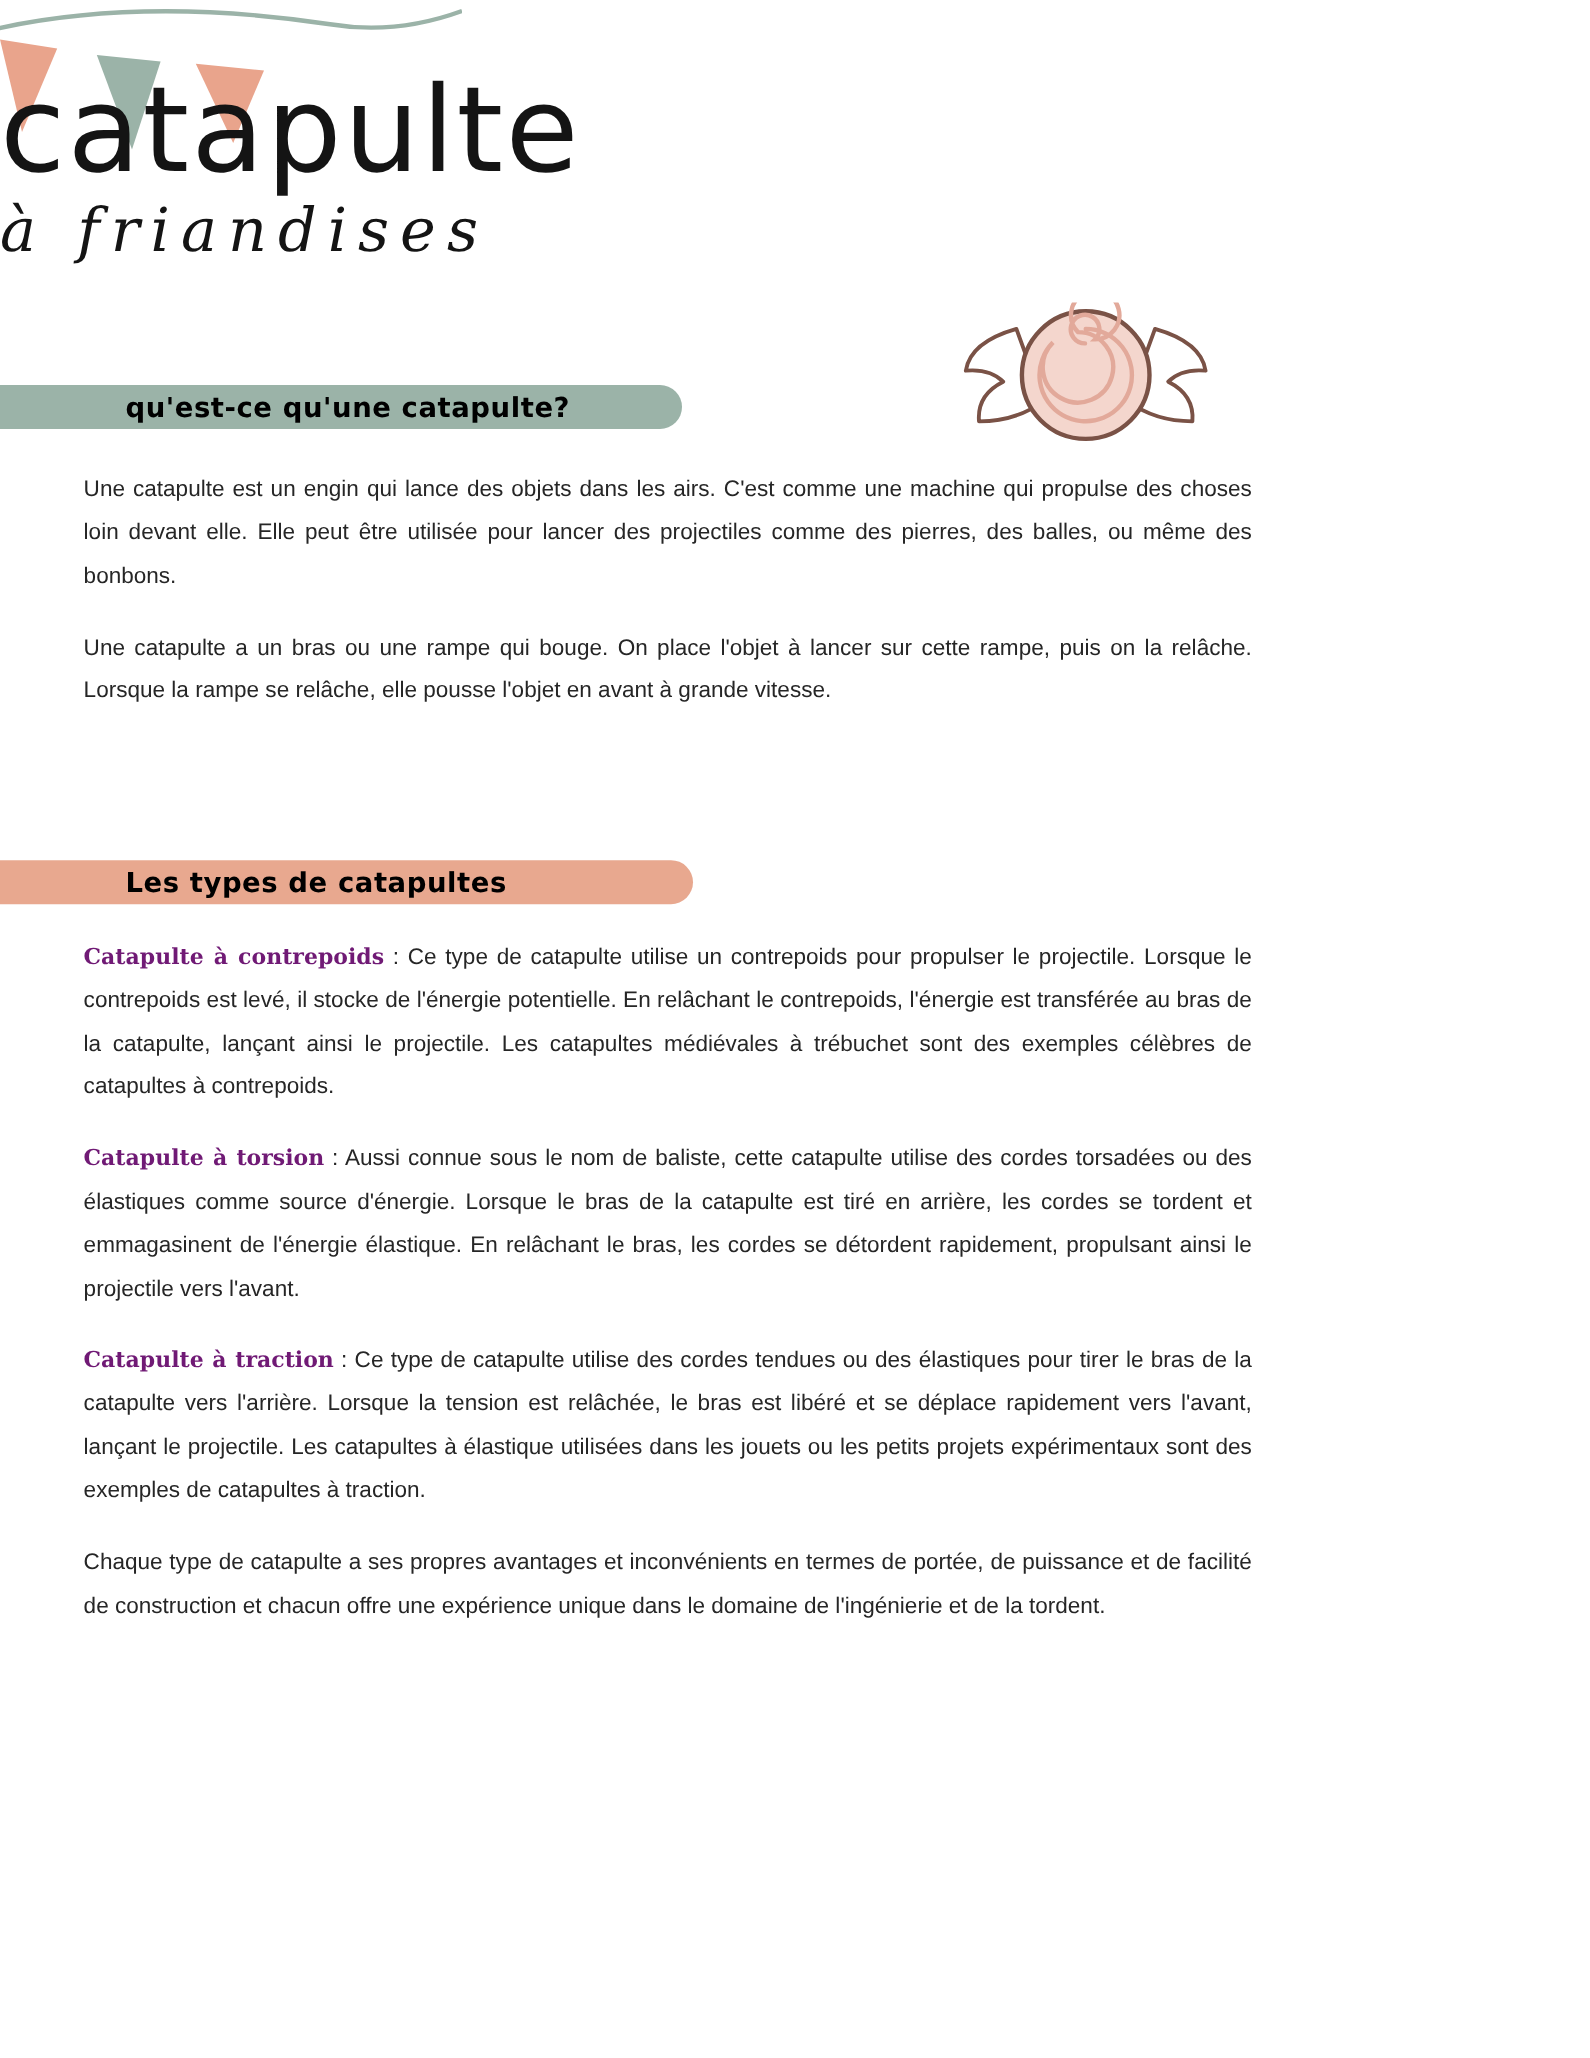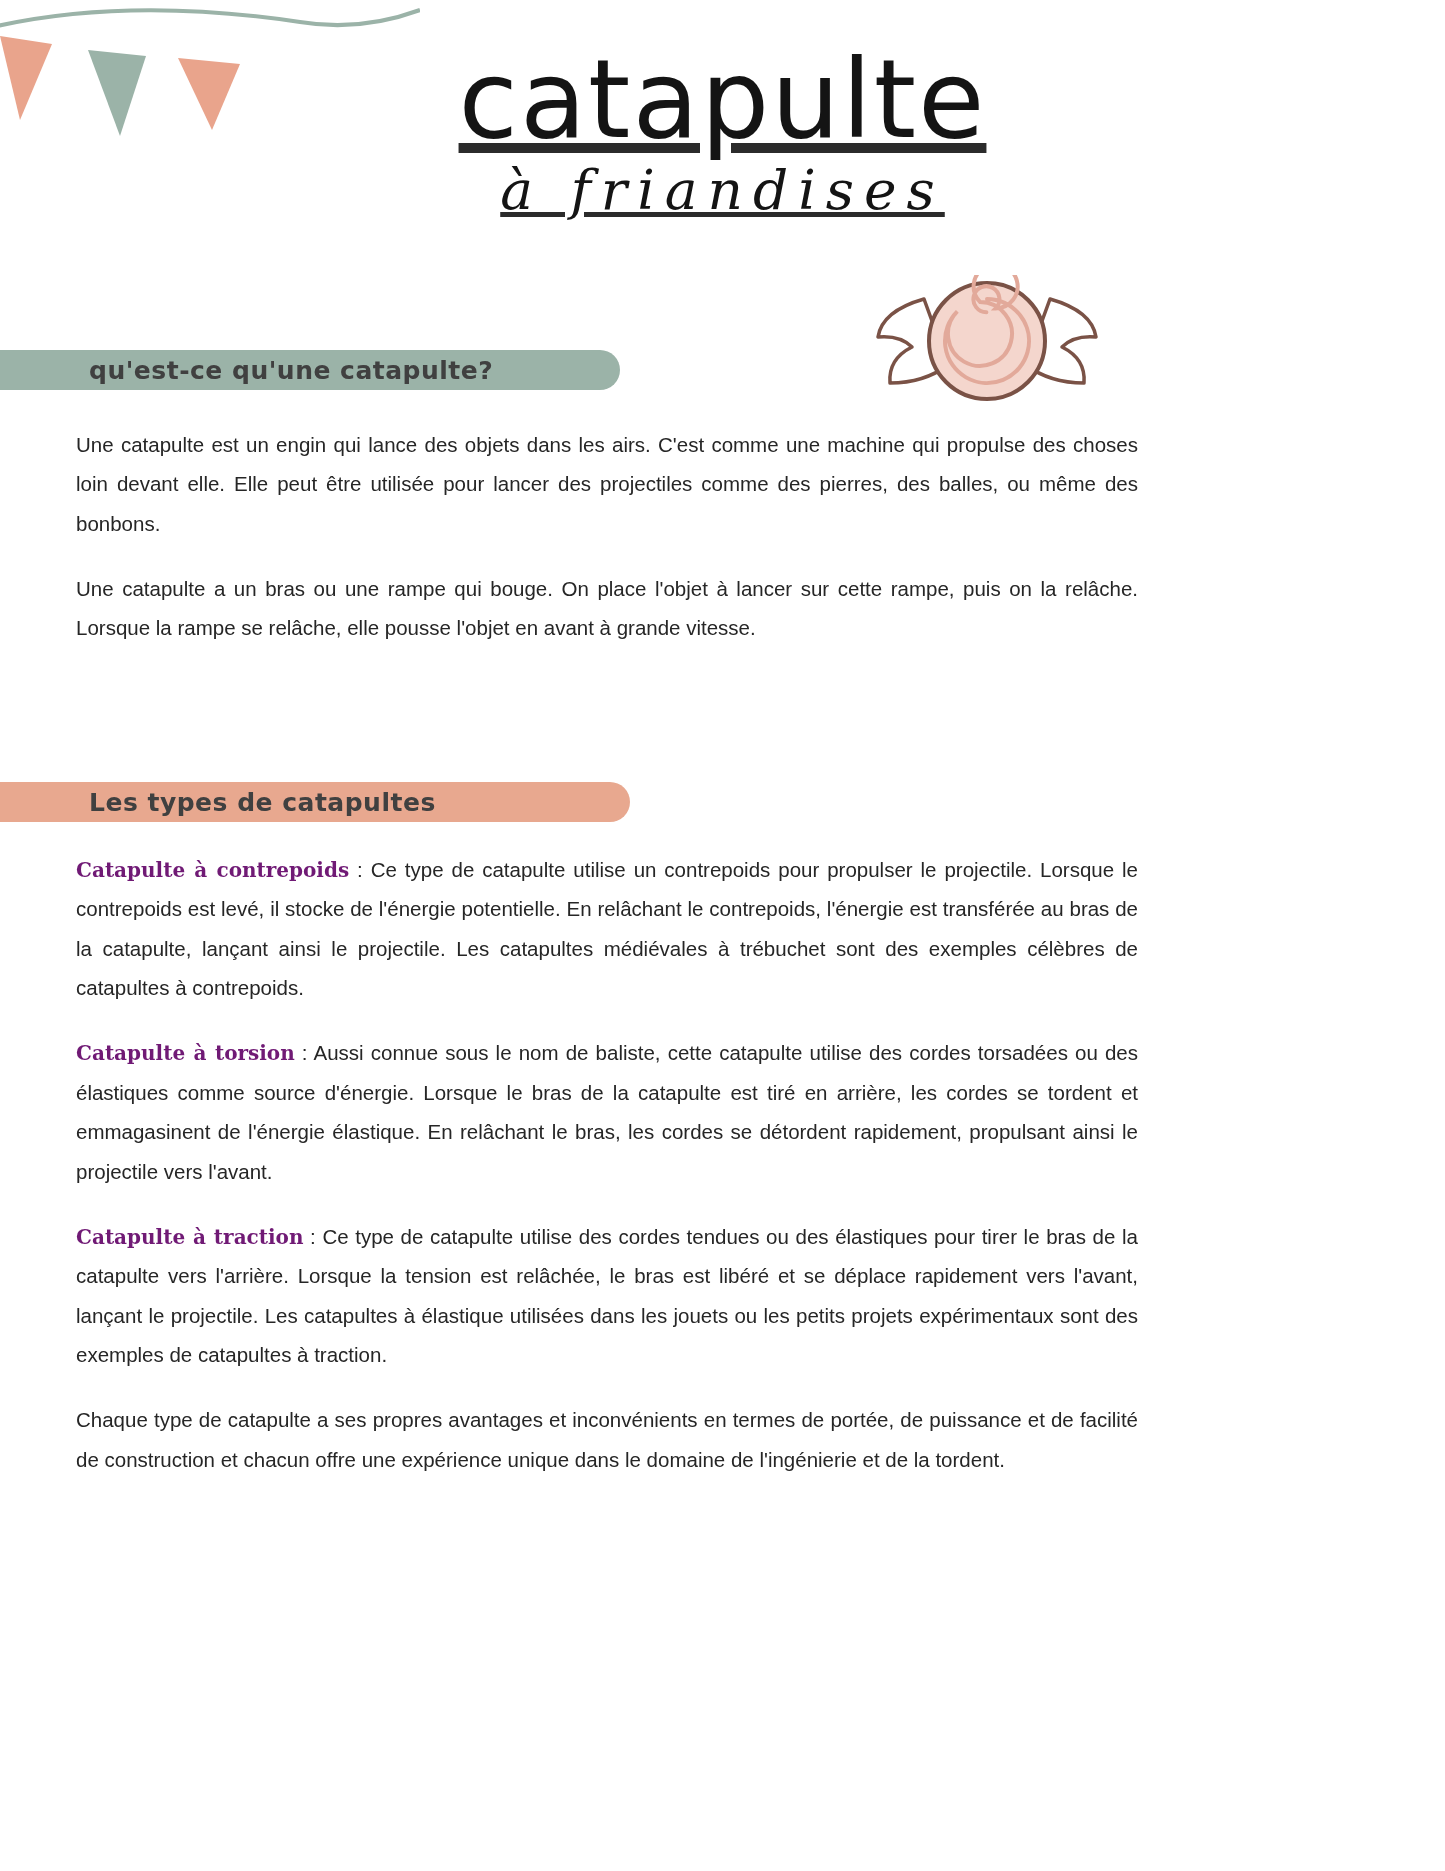--- a/index.html
+++ b/index.html
@@ -22,25 +22,24 @@
     top: 0;
     left: 0;
     width: 420px;
     height: 230px;
     pointer-events: none;
   }
 
   
   .title-wrap {
     position: absolute;
-    top: 46px;
+    top: 65px;
     left: 0;
     width: 1445px;
-    text-align: center;
-    text-decoration: underline;
+    text-align: left;
   }
   .title-main {
     font-family: "DejaVu Sans", sans-serif;
     font-size: 108px;
     line-height: 1.0;
     letter-spacing: 2px;
     font-weight: 400;
     color: #141414;
     margin: 0;
   }
@@ -71,22 +70,22 @@
     display: flex;
     align-items: center;
     border-top-right-radius: 20px;
     border-bottom-right-radius: 20px;
   }
   .banner span {
     font-family: "DejaVu Sans", sans-serif;
     font-weight: 700;
     font-size: 25px;
     letter-spacing: 0.5px;
-    color: #404040;
-    padding-left: 89px;
+    color: #000000;
+    padding-left: 114px;
     white-space: nowrap;
   }
   #banner-1 {
     top: 350px;
     width: 620px;
     background: #9bb3a8;
   }
   #banner-2 {
     top: 782px;
     width: 630px;

